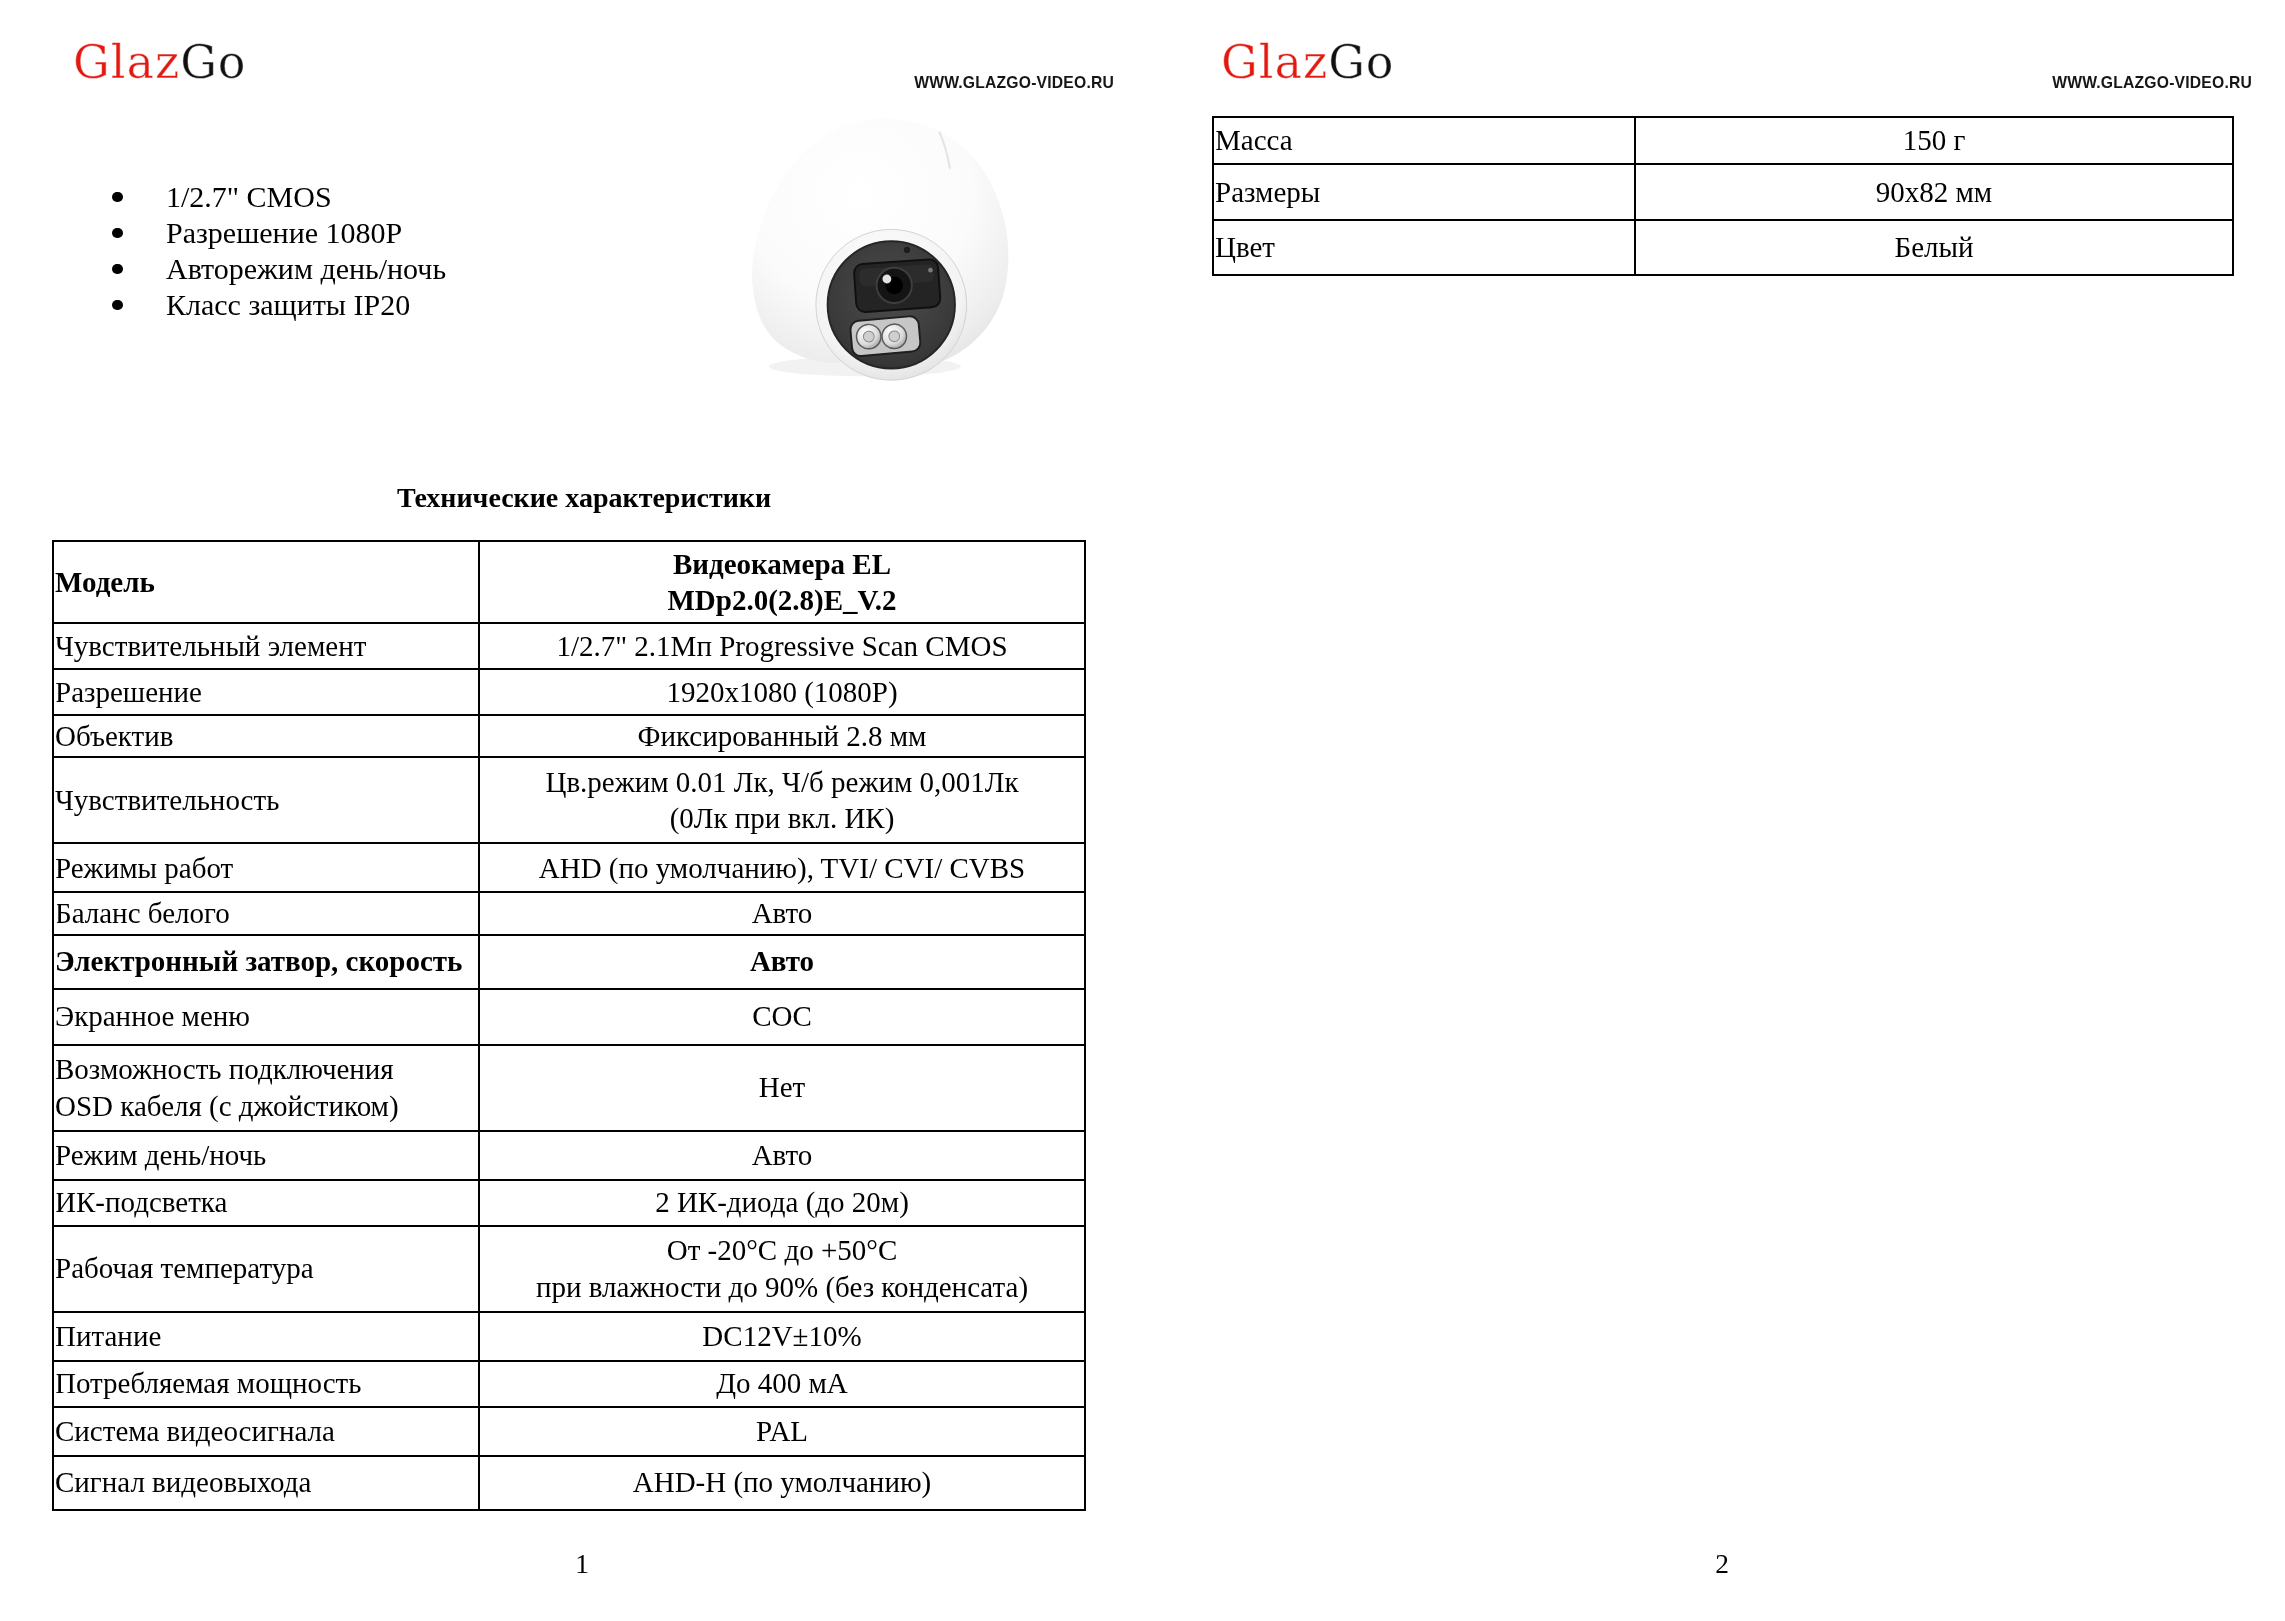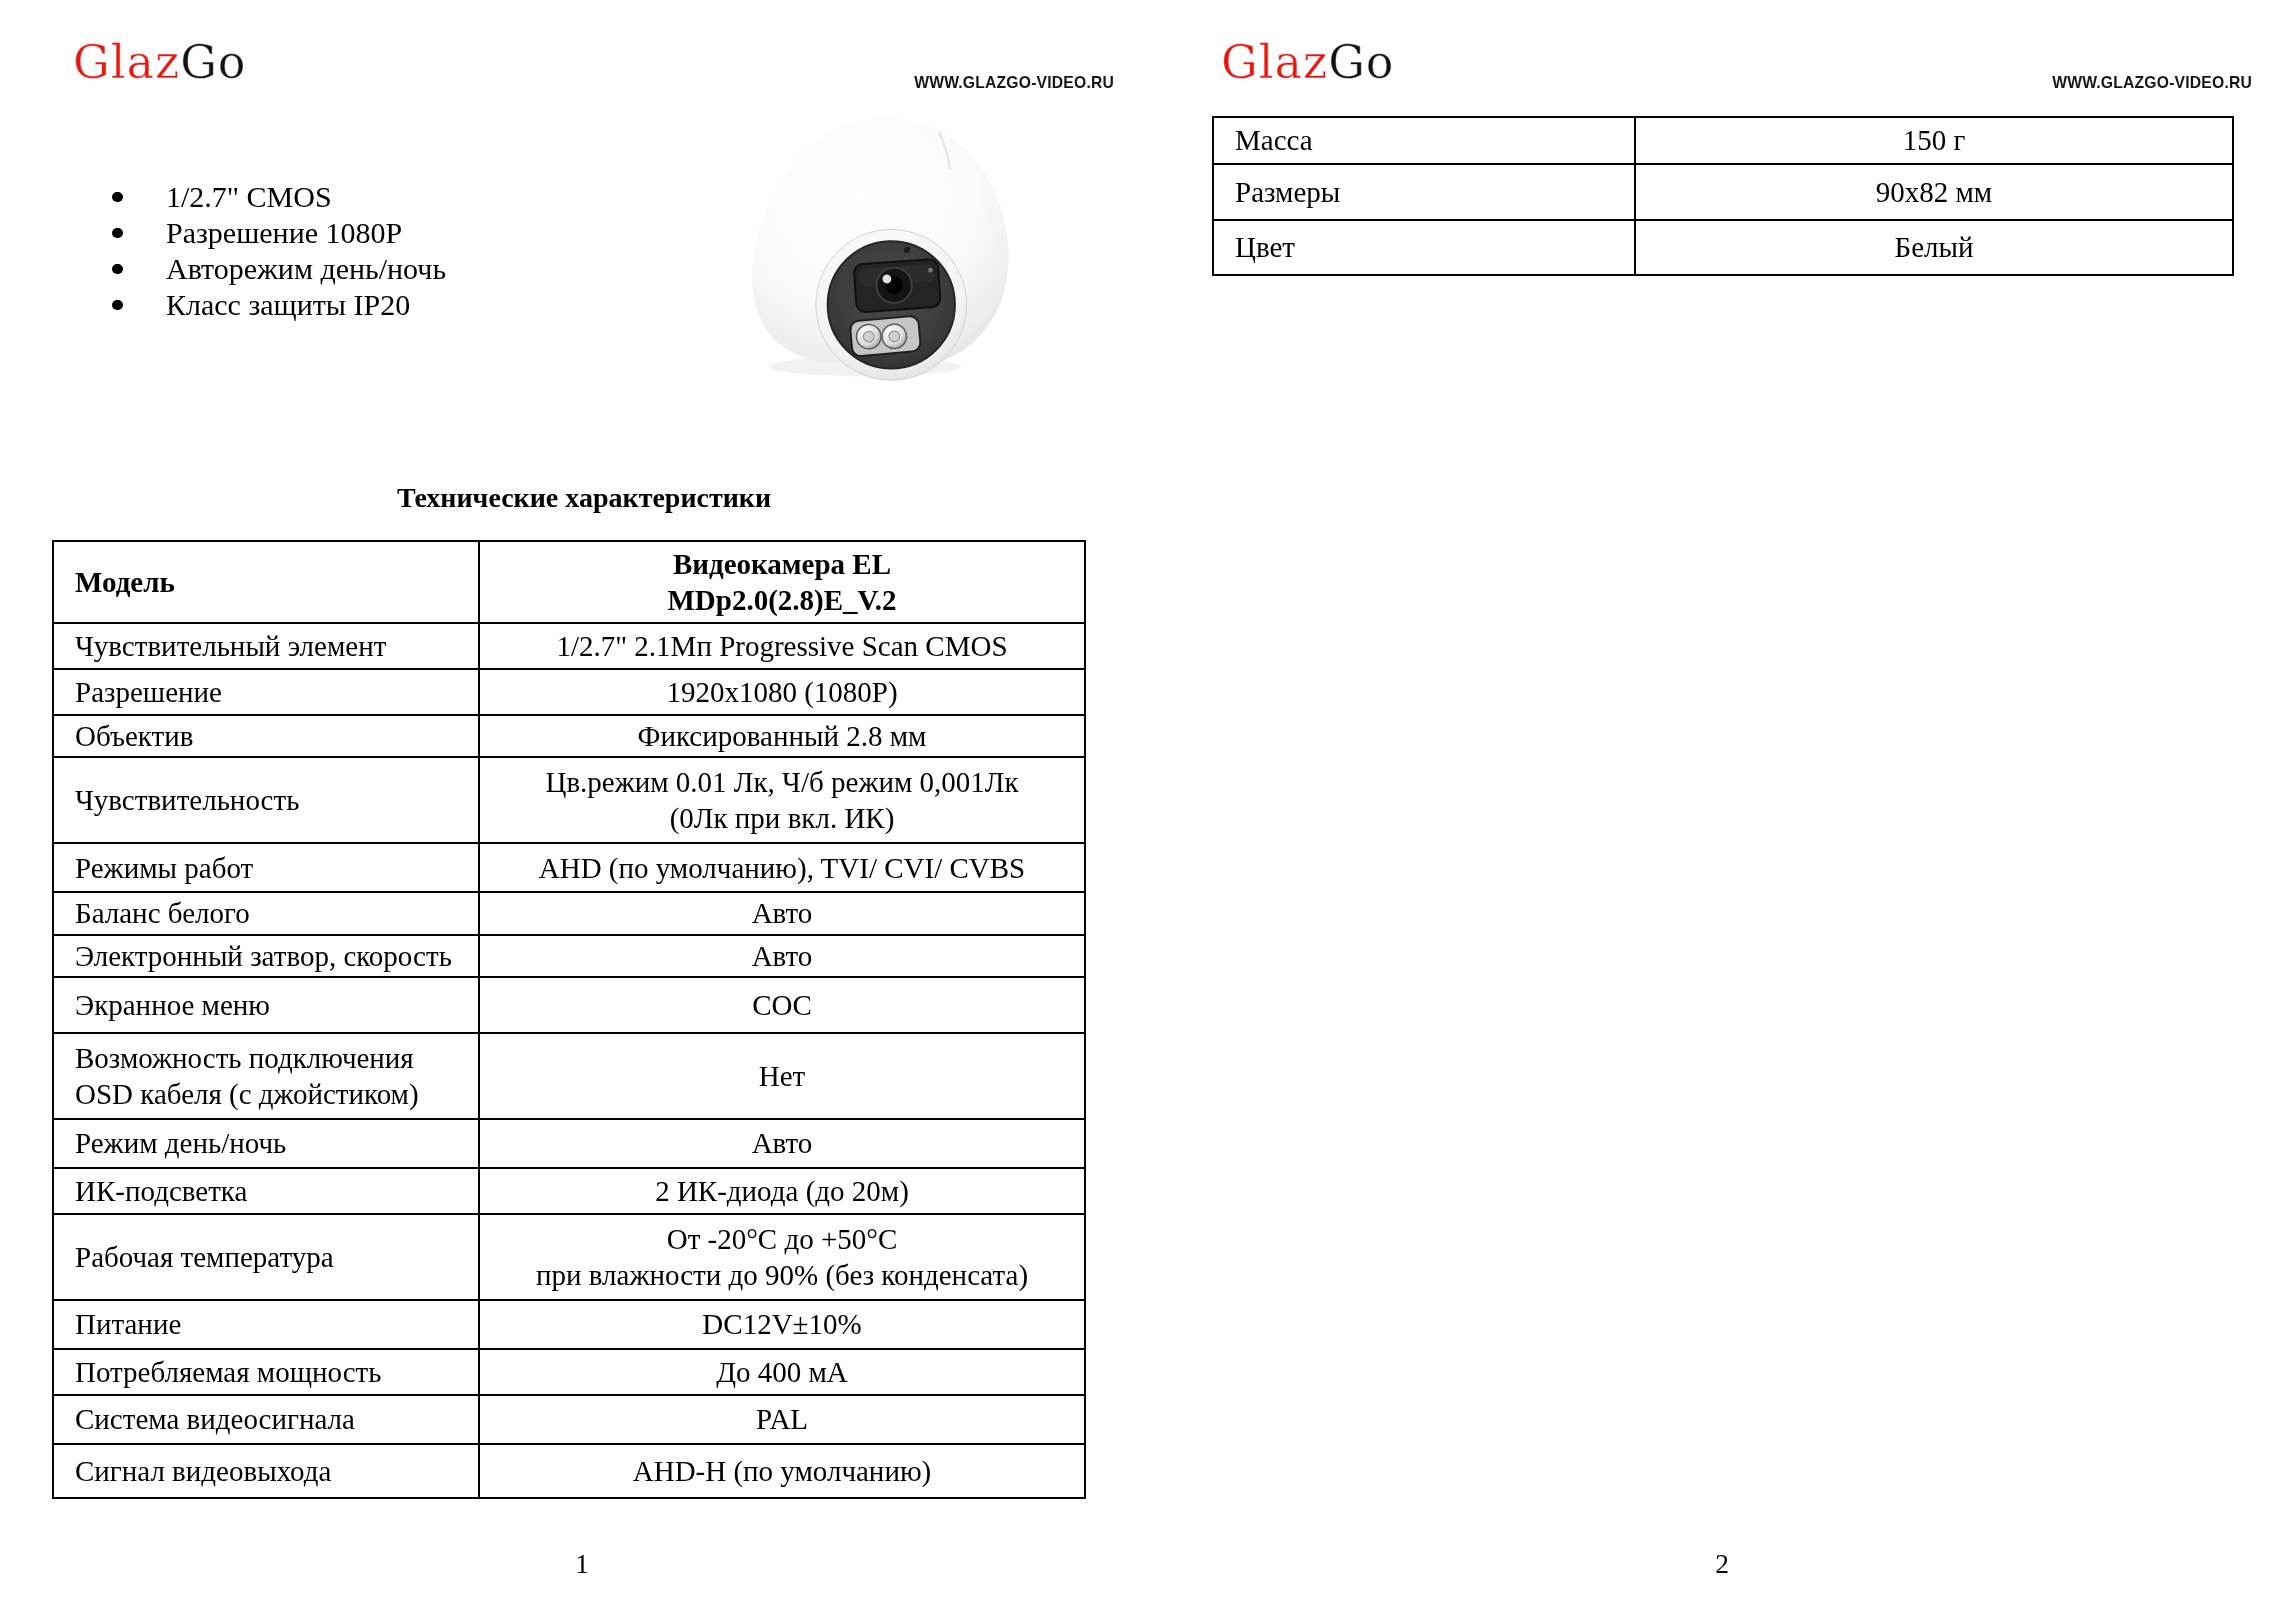--- a/index.html
+++ b/index.html
@@ -45,21 +45,21 @@
   }
   
   table.grid{
     position:absolute;border-collapse:collapse;table-layout:fixed;
     border:2.9px solid #000;
   }
   table.grid td{
     border:2px solid #000;font-size:29px;line-height:1.25;color:#000;
     vertical-align:middle;padding:2px 9.8px;white-space:pre-line;overflow:hidden;
   }
-  table.grid td.label{text-align:left;padding-left:21px;border-radius:21px;}
+  table.grid td.label{text-align:left;padding-left:1px;border-radius:21px;}
   table.grid td.value{text-align:center;}
   table.grid tr.bold td{font-weight:700;}
   #spec-table{left:52px;top:540px;width:1032px;}
   #info-table{left:1212px;top:116px;width:1020px;}
   
   .page-num{position:absolute;top:1549px;font-size:27.4px;text-align:center;}
   .page-num.n1{left:66px;width:1032px;}
   .page-num.n2{left:1212px;width:1020px;}
 </style>
 </head>
@@ -174,21 +174,21 @@
 (0Лк при вкл. ИК)</td>
         </tr>
         <tr style="height: 49px;">
           <td class="label">Режимы работ</td>
           <td class="value">AHD (по умолчанию), TVI/ CVI/ CVBS</td>
         </tr>
         <tr style="height: 40px;">
           <td class="label">Баланс белого</td>
           <td class="value">Авто</td>
         </tr>
-        <tr style="height: 42px;">
+        <tr style="height: 54px; font-weight: bold;">
           <td class="label">Электронный затвор, скорость</td>
           <td class="value">Авто</td>
         </tr>
         <tr style="height: 56px;">
           <td class="label">Экранное меню</td>
           <td class="value">COC</td>
         </tr>
         <tr style="height: 86px;">
           <td class="label">Возможность подключения
 OSD кабеля (с джойстиком)</td>

